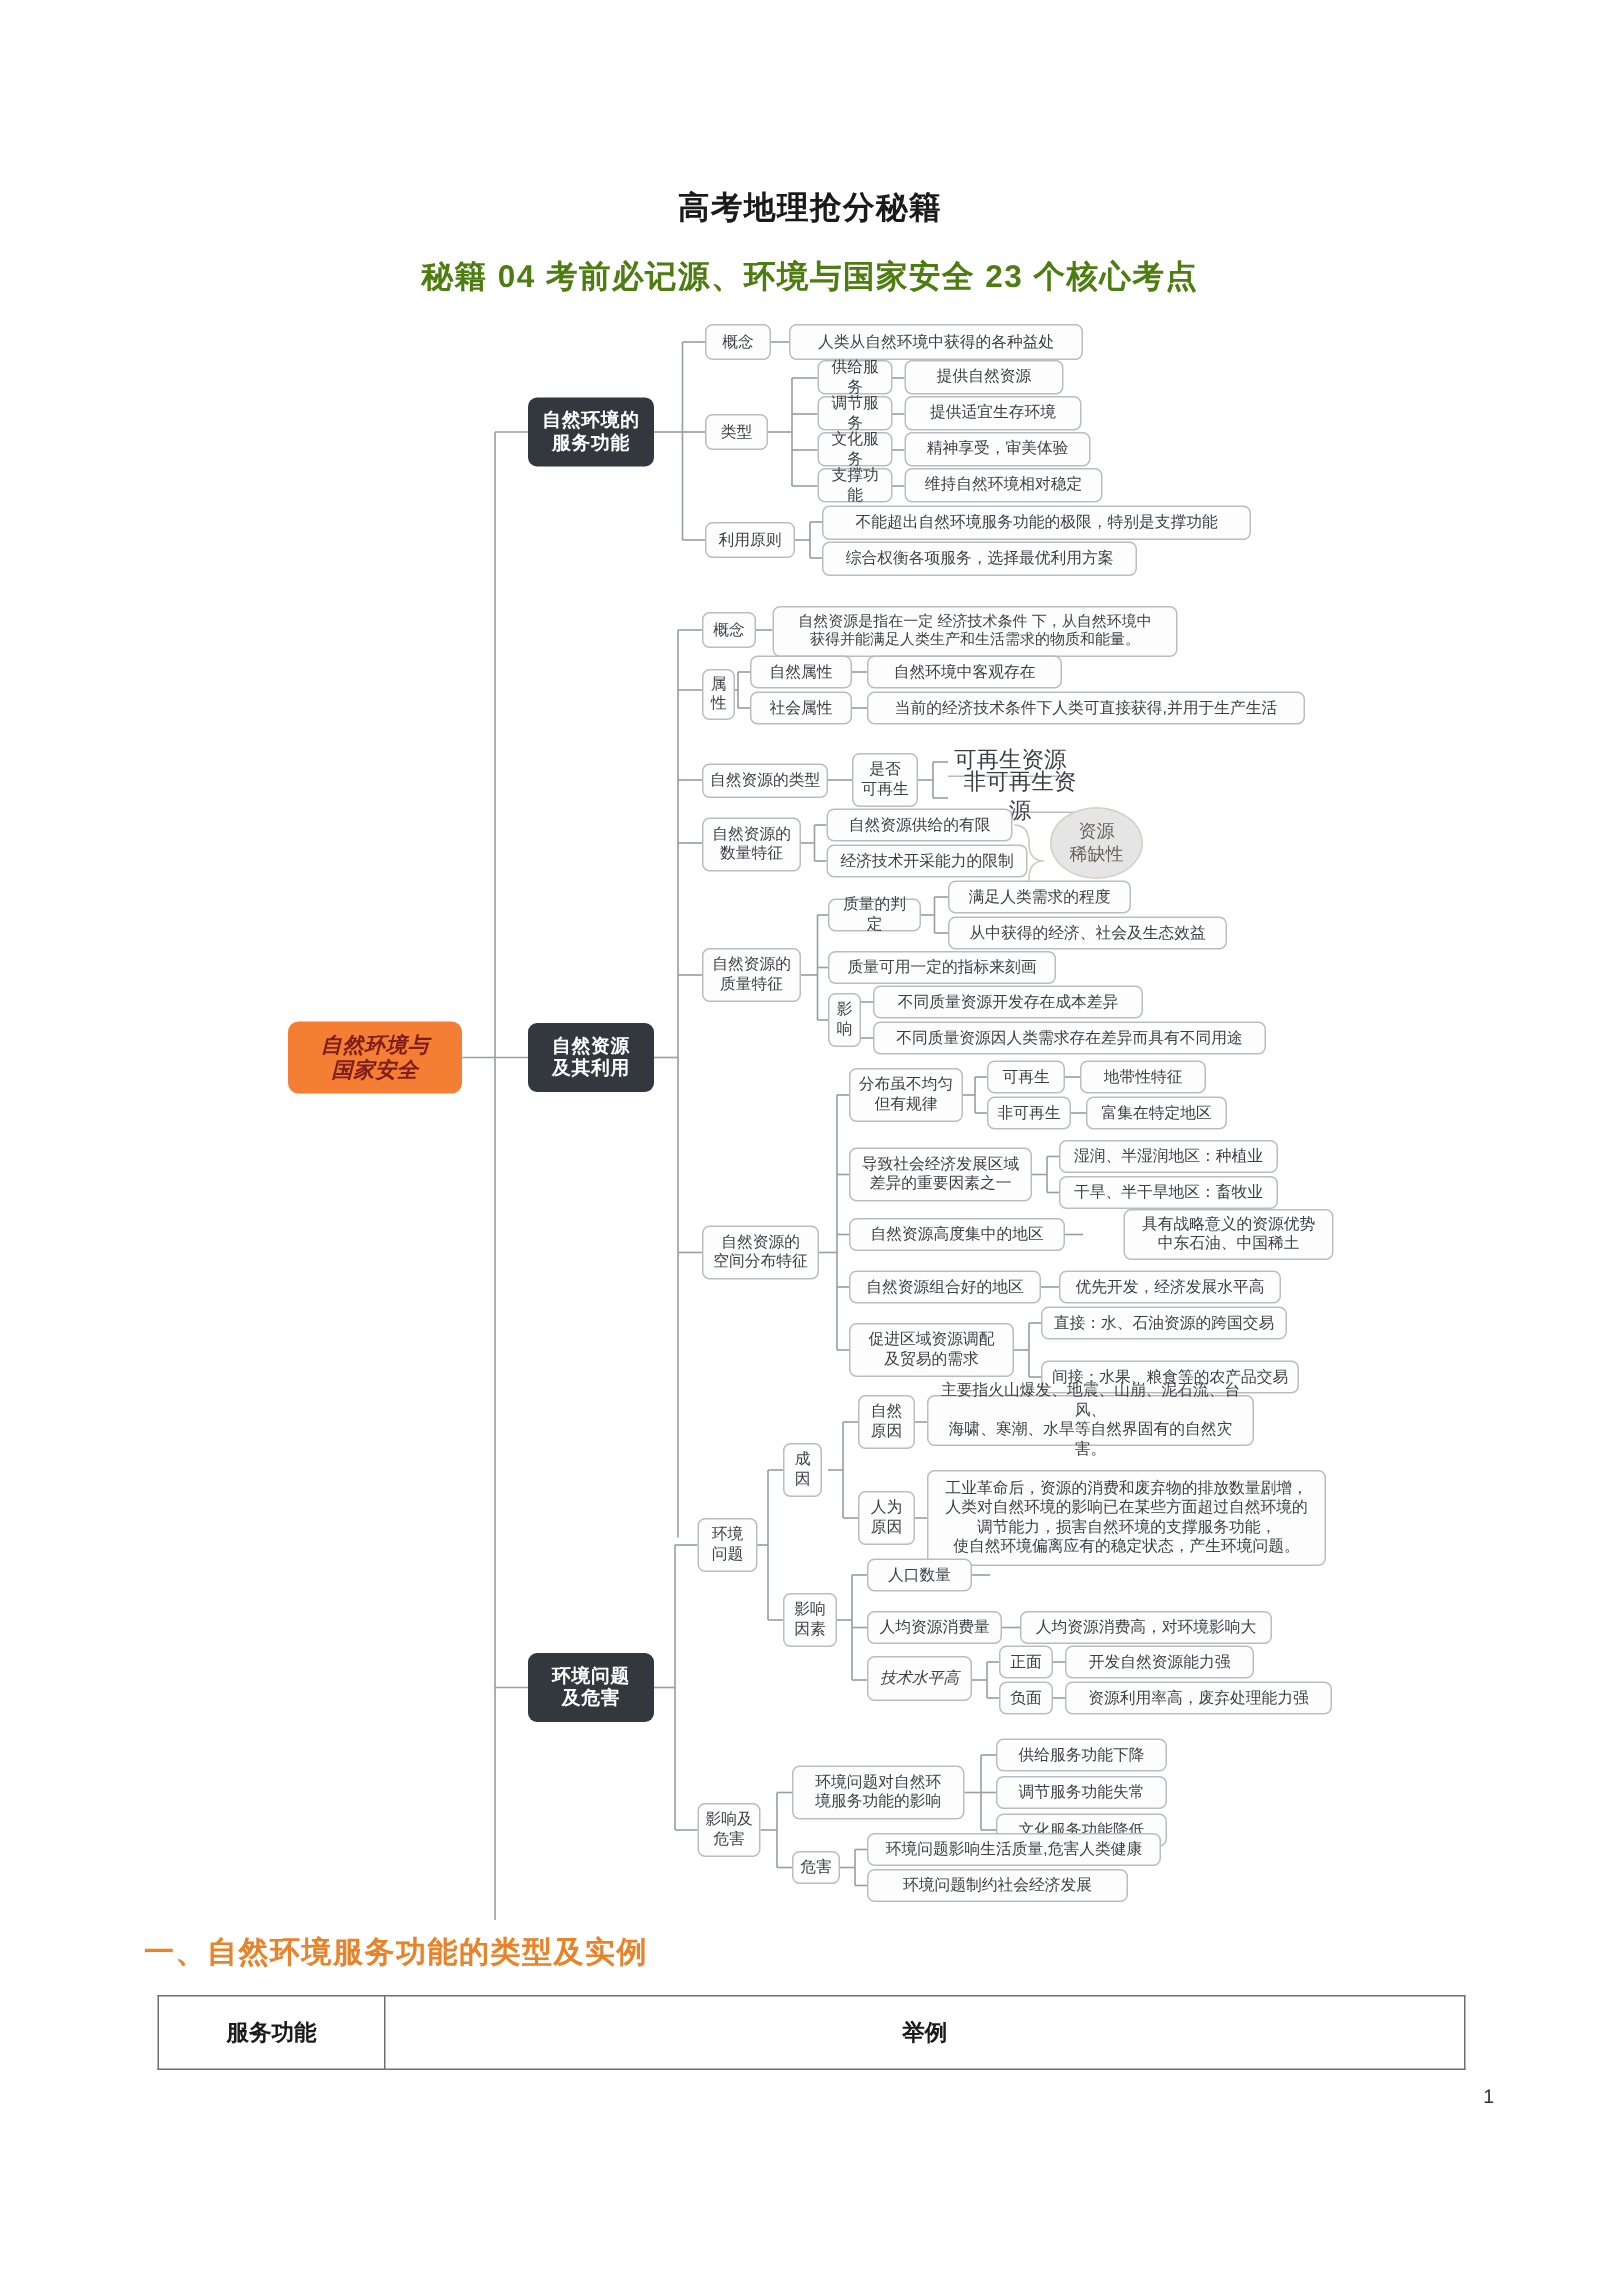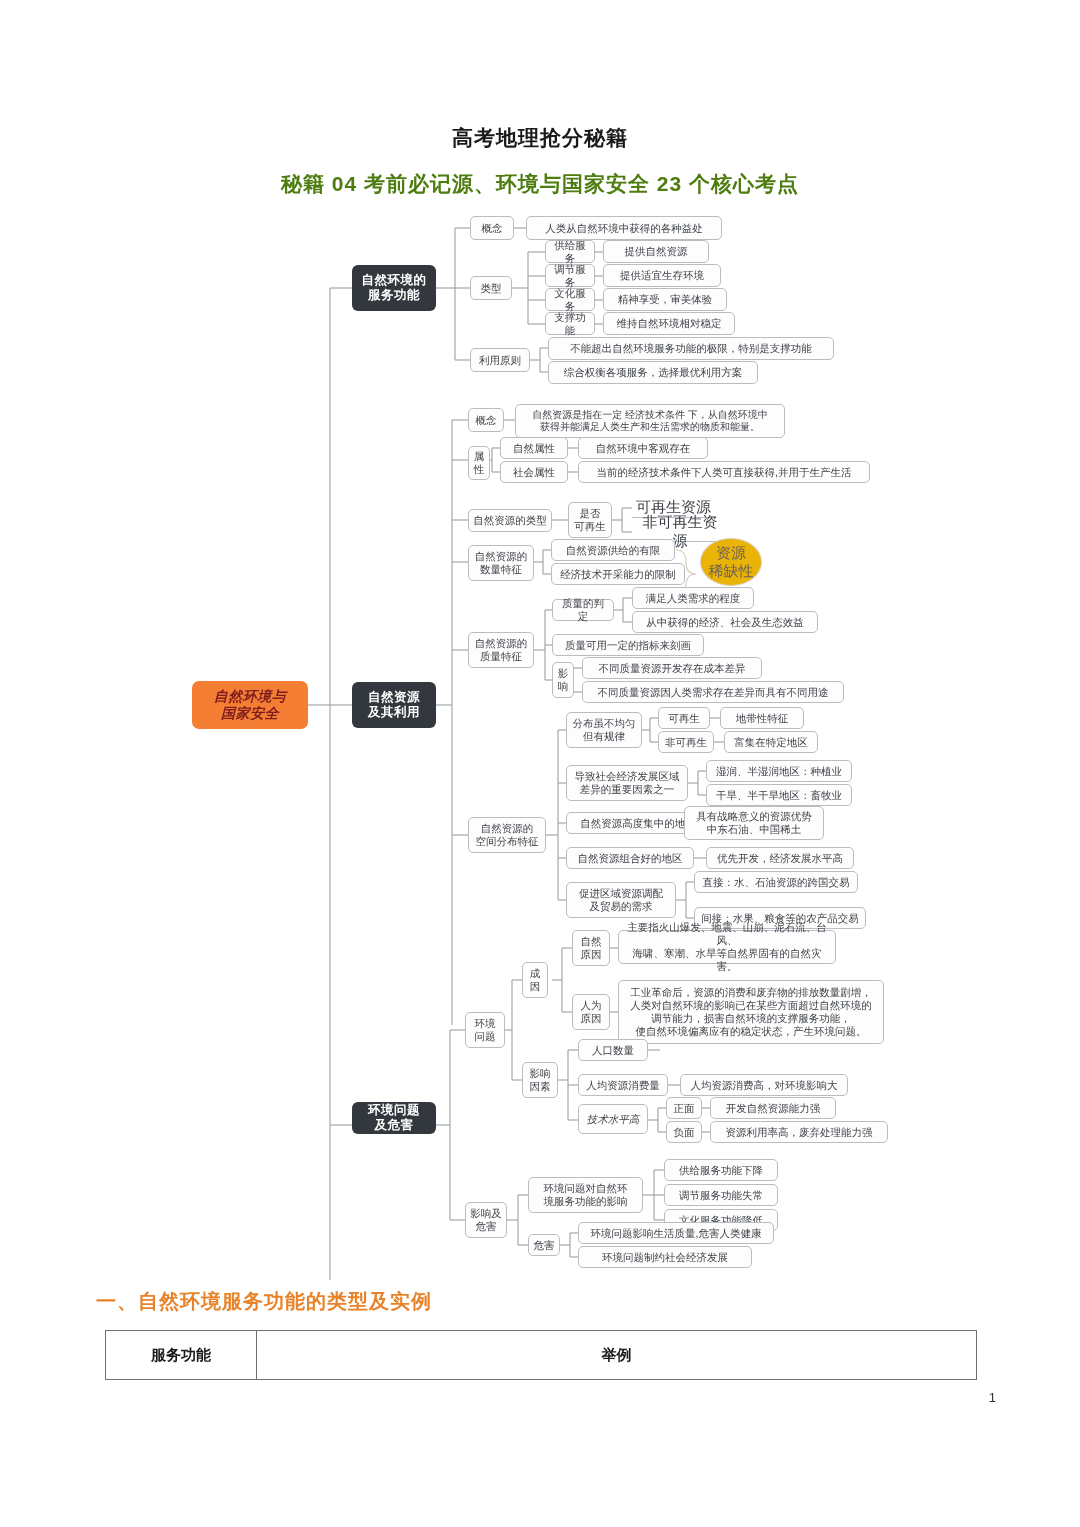--- a/index.html
+++ b/index.html
@@ -70,25 +70,25 @@
     background:#f47e33;
     border-radius:7px;
     color:#7f1d1d;
     font-size:14px;
     font-weight:bold;
     letter-spacing:.5px;
     font-style:italic;
   }
   
   .nov{
-    background:#eab308;
+    background:#e5e5e5;
     border:1px solid #d9cfc0;
     border-radius:50%;
     color:#6c6257;
-    font-size:15px;
+    font-size:12px;
   }
 
   
   .sec-head{
     position:absolute;left:96px;top:1288px;
     font-size:20px;font-weight:bold;color:#e8832a;letter-spacing:1px;
   }
 
   
   .tbl{
@@ -353,32 +353,32 @@
     <div class="node nb" style="left:720px;top:497px;width:84px;height:22px;">地带性特征</div>
     <div class="node nb" style="left:658px;top:521px;width:56px;height:22px;">非可再生</div>
     <div class="node nb" style="left:724px;top:521px;width:94px;height:22px;">富集在特定地区</div>
 
     <div class="node nb" style="left:566px;top:555px;width:122px;height:36px;">导致社会经济发展区域
 差异的重要因素之一</div>
     <div class="node nb" style="left:706px;top:550px;width:146px;height:22px;">湿润、半湿润地区：种植业</div>
     <div class="node nb" style="left:706px;top:574px;width:146px;height:22px;">干旱、半干旱地区：畜牧业</div>
 
     <div class="node nb" style="left:566px;top:602px;width:144px;height:22px;">自然资源高度集中的地区</div>
-    <div class="node nb" style="left:684px;top:596px;width:140px;height:34px;">具有战略意义的资源优势
+    <div class="node nb" style="left:749px;top:596px;width:140px;height:34px;">具有战略意义的资源优势
 中东石油、中国稀土</div>
 
     <div class="node nb" style="left:566px;top:637px;width:128px;height:22px;">自然资源组合好的地区</div>
     <div class="node nb" style="left:706px;top:637px;width:148px;height:22px;">优先开发，经济发展水平高</div>
 
     <div class="node nb" style="left:566px;top:672px;width:110px;height:36px;">促进区域资源调配
 及贸易的需求</div>
     <div class="node nb" style="left:694px;top:661px;width:164px;height:22px;">直接：水、石油资源的跨国交易</div>
     <div class="node nb" style="left:694px;top:697px;width:172px;height:22px;">间接：水果、粮食等的农产品交易</div>
 
-    <div class="node nd" style="left:352px;top:892px;width:84px;height:32px;">环境问题
+    <div class="node nd" style="left:352px;top:892px;width:84px;height:46px;">环境问题
 及危害</div>
 
     <div class="node nb" style="left:465px;top:802px;width:40px;height:36px;">环境
 问题</div>
 
     <div class="node nb" style="left:522px;top:752px;width:26px;height:36px;">成
 因</div>
     <div class="node nb" style="left:572px;top:720px;width:38px;height:36px;">自然
 原因</div>
     <div class="node nb" style="left:618px;top:720px;width:218px;height:34px;">主要指火山爆发、地震、山崩、泥石流、台风、

